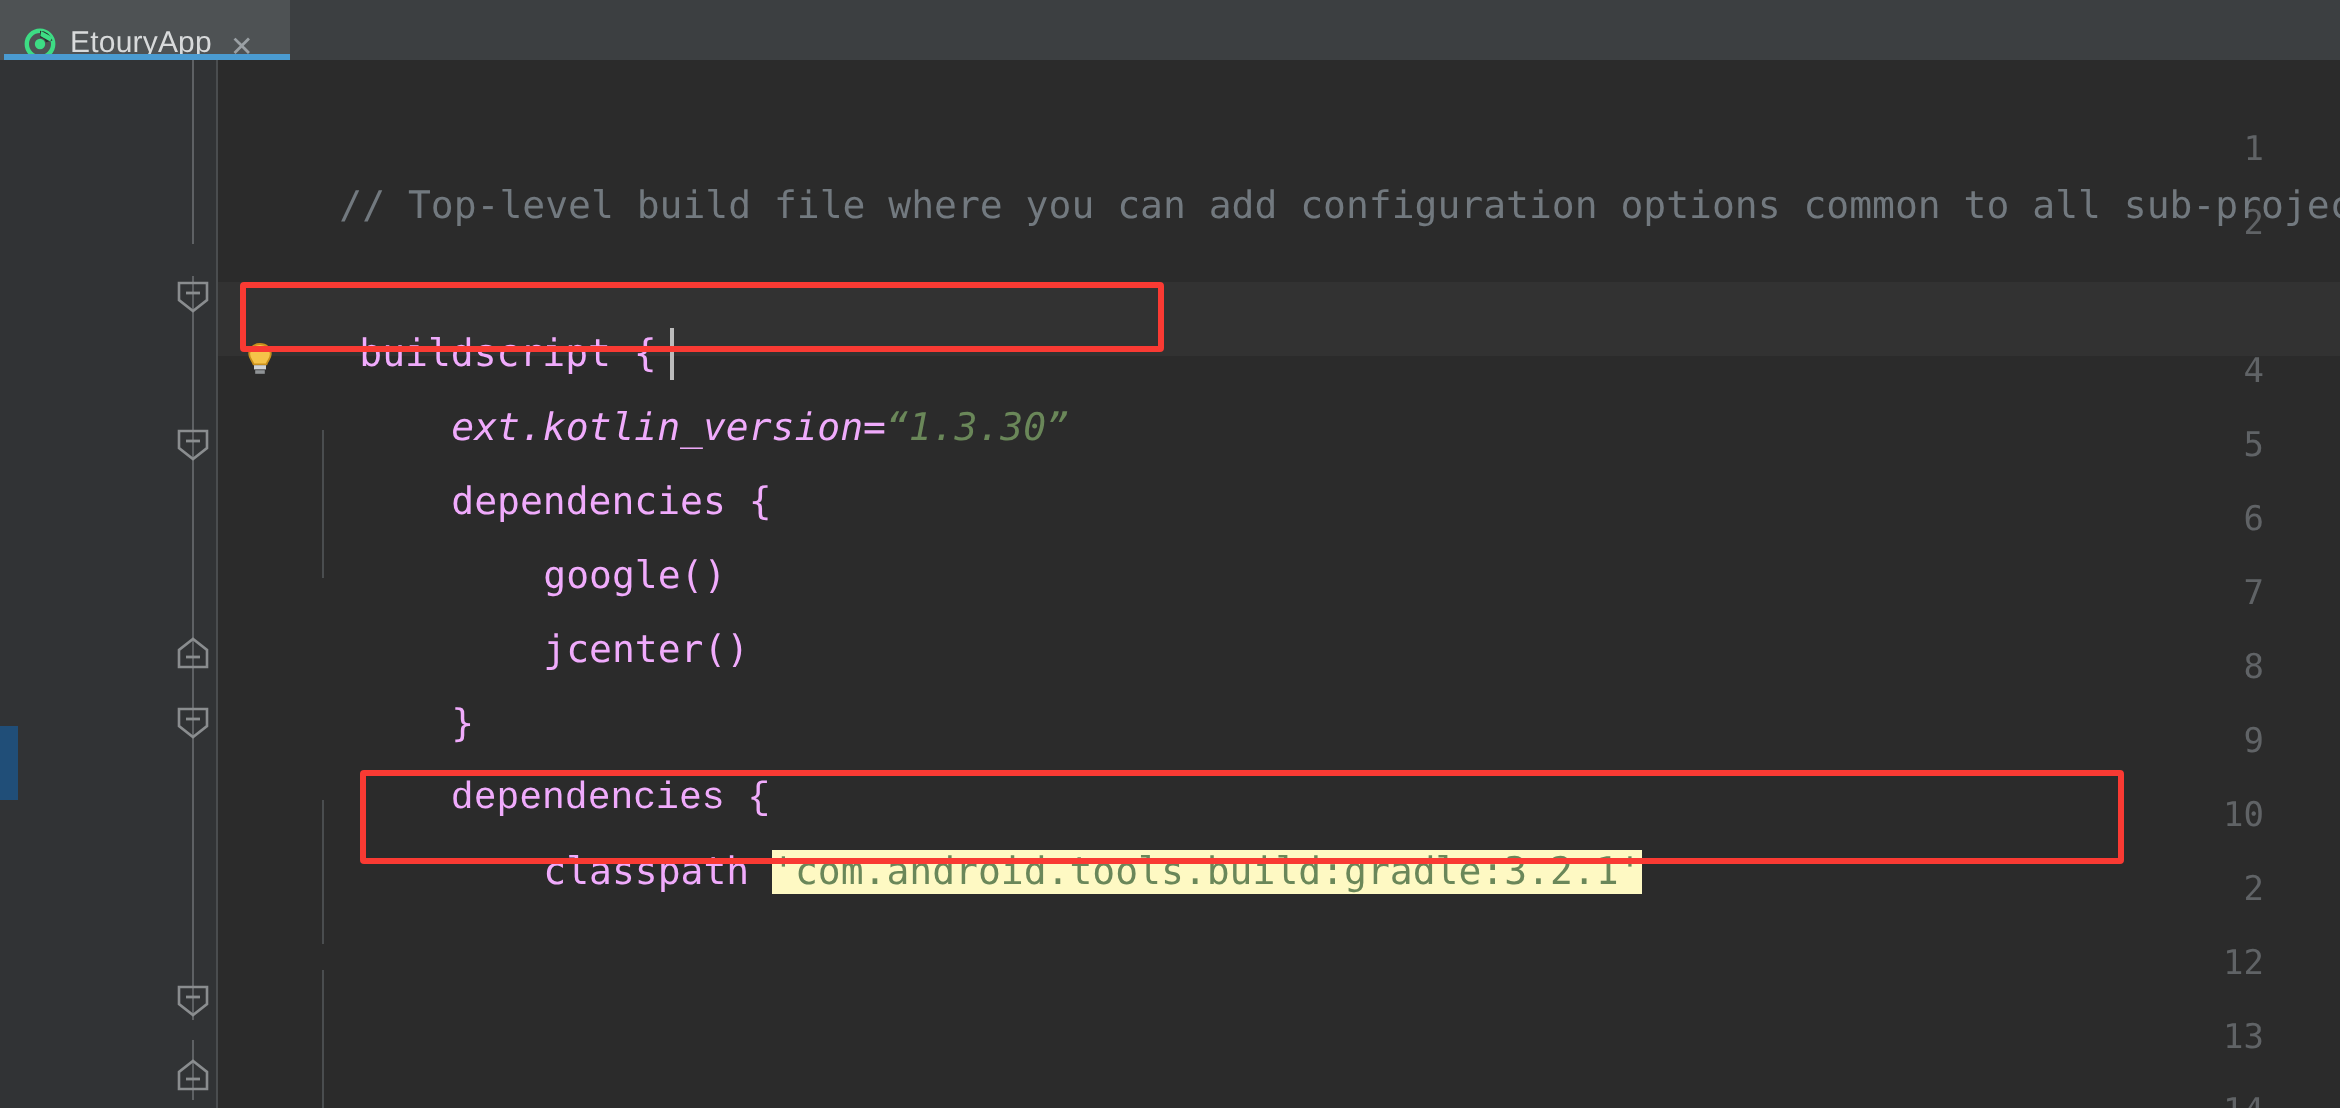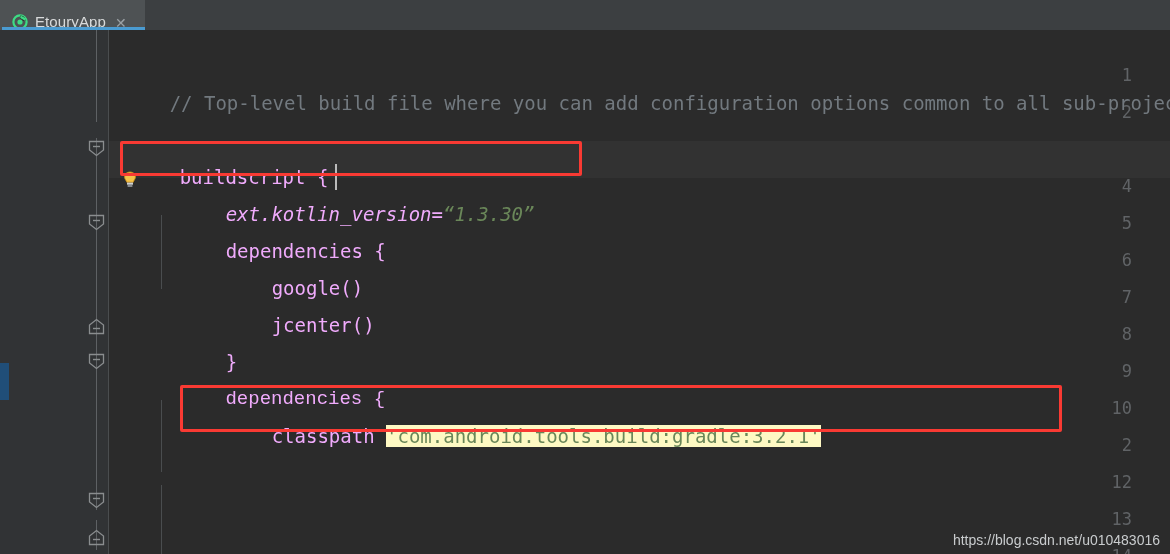--- a/index.html
+++ b/index.html
@@ -278,14 +278,13 @@
       <path d="M8 1 C4.7 1 2.6 3.2 2.6 6 C2.6 8.2 4.3 9.4 4.8 11.2 H11.2 C11.7 9.4 13.4 8.2 13.4 6 C13.4 3.2 11.3 1 8 1 Z" fill="#f5c349" stroke="#c98f1c" stroke-width="0.9"></path>
       <rect x="5" y="11.6" width="6" height="2.1" fill="#cfd2d4"></rect>
       <rect x="5.6" y="14.1" width="4.8" height="1.8" fill="#8f9396"></rect>
       <path d="M5.2 3.4 L6.4 3.4 M9.6 3.4 L10.8 3.4" stroke="#a8711b" stroke-width="0.8"></path>
     </svg>
   </div>
 
   <div class="red-box" style="left:120px; top:111px; width:462px; height:35px;"></div>
   <div class="red-box" style="left:180px; top:355px; width:882px; height:47px;"></div>
 
-  <div id="watermark">https://blog.csdn.net/u010483016</div>
 </div>
 
 </body></html>

